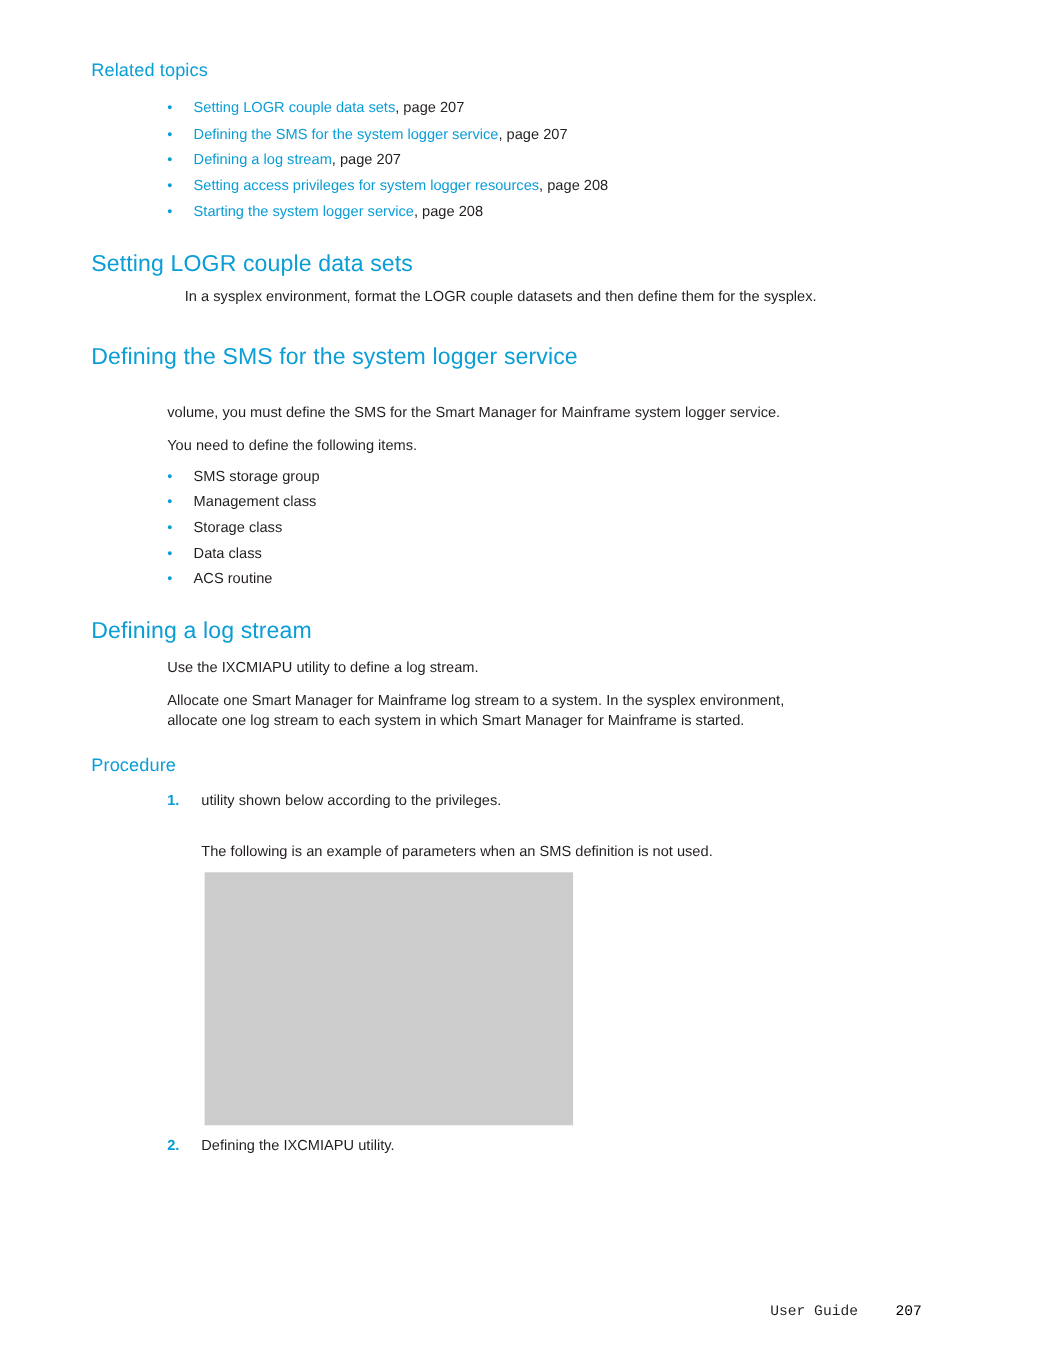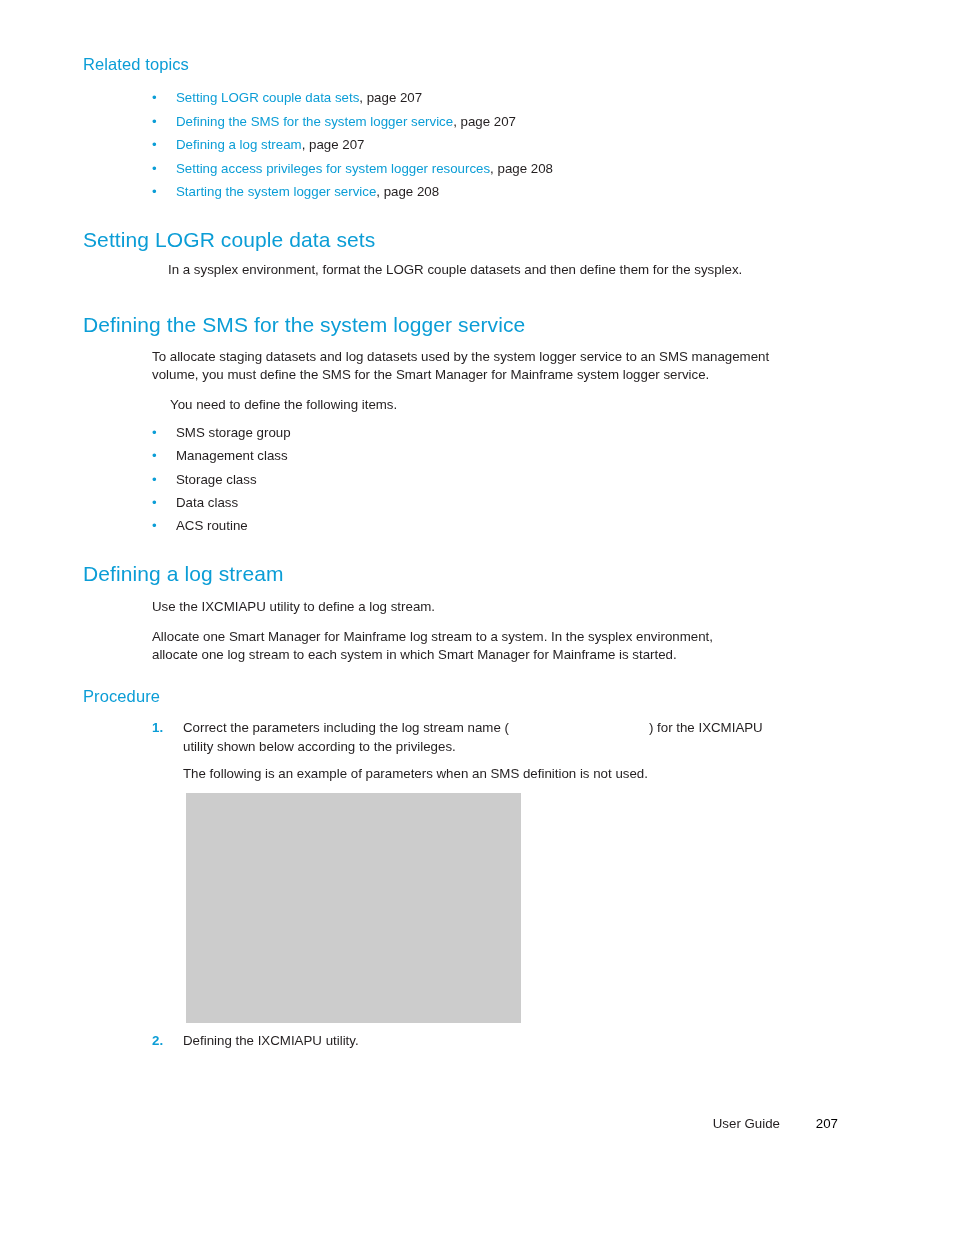--- a/index.html
+++ b/index.html
@@ -135,23 +135,24 @@
     top: 793px;
     width: 335px;
     height: 230px;
     background: #cccccc;
   }
 
   
   .footer {
     position: absolute;
     left: 0;
-    top: 1116px;
+    top: 1184px;
     width: 900px;
     height: 20px;
+    font-family: Liberation Mono, monospace;
   }
   .footer-label {
     position: absolute;
     right: 120px;
     top: 0;
     font-size: 13.3px;
     color: #231f20;
     white-space: nowrap;
   }
   .footer-pagenum {
@@ -190,23 +191,22 @@
     <div class="topic-item">
       <span class="dot">•</span>
       <a class="topic-link" href="#">Starting the system logger service</a><span class="topic-page">, page 208</span>
     </div>
   </div>
 
   <div class="section-heading" style="left:83px; top:228px;">Setting LOGR couple data sets</div>
   <div class="body-text" style="left:168px; top:261px; width:720px;">In a sysplex environment, format the LOGR couple datasets and then define them for the sysplex.</div>
 
   <div class="section-heading" style="left:83px; top:313px;">Defining the SMS for the system logger service</div>
-  <div class="body-text" style="left:152px; top:348px; width:760px;">To allocate staging datasets and log datasets used by the system logger service to an SMS management</div>
   <div class="body-text" style="left:152px; top:366px; width:760px;">volume, you must define the SMS for the Smart Manager for Mainframe system logger service.</div>
-  <div class="body-text" style="left:152px; top:396px; width:600px;margin-left:18px;">You need to define the following items.</div>
+  <div class="body-text" style="left:152px; top:396px; width:600px;">You need to define the following items.</div>
 
   <div class="define-list">
     <div class="define-item">
       <span class="dot">•</span>
       <span class="define-label">SMS storage group</span>
     </div>
     <div class="define-item">
       <span class="dot">•</span>
       <span class="define-label">Management class</span>
     </div>
@@ -226,21 +226,20 @@
 
   <div class="section-heading" style="left:83px; top:562px;">Defining a log stream</div>
   <div class="body-text" style="left:152px; top:598px; width:700px;">Use the IXCMIAPU utility to define a log stream.</div>
   <div class="body-text" style="left:152px; top:628px; width:760px;">Allocate one Smart Manager for Mainframe log stream to a system. In the sysplex environment,</div>
   <div class="body-text" style="left:152px; top:646px; width:760px;">allocate one log stream to each system in which Smart Manager for Mainframe is started.</div>
 
   <div class="sub-heading" style="left:83px; top:687px;">Procedure</div>
 
   <div class="step" style="left:152px; top:718px; width:760px;">
     <span class="step-num">1.</span>
-    <span class="step-body"><span>Correct the parameters including the log stream name (</span><span class="redact-gap"></span><span>) for the IXCMIAPU</span></span>
     <span class="step-body">utility shown below according to the privileges.</span>
   </div>
   <div class="body-text" style="left:183px; top:765px; width:720px;">The following is an example of parameters when an SMS definition is not used.</div>
 
   <div class="figure-placeholder"></div>
 
   <div class="step" style="left:152px; top:1031px; width:600px;">
     <span class="step-num">2.</span>
     <span class="step-body">Defining the IXCMIAPU utility.</span>
   </div>

